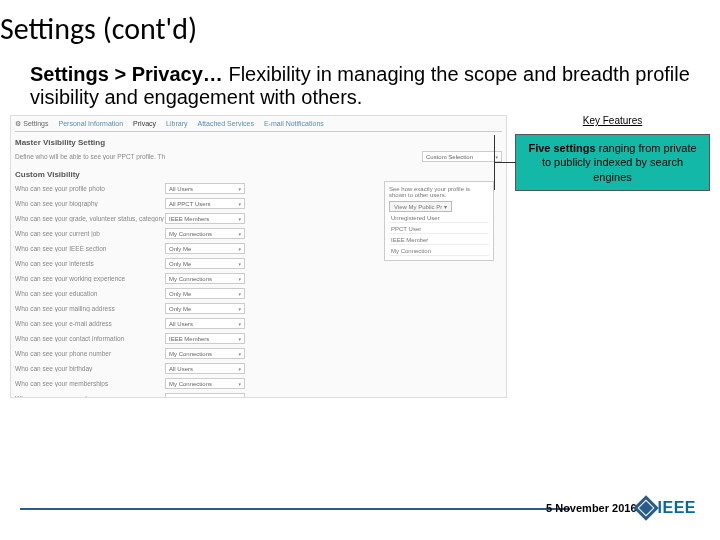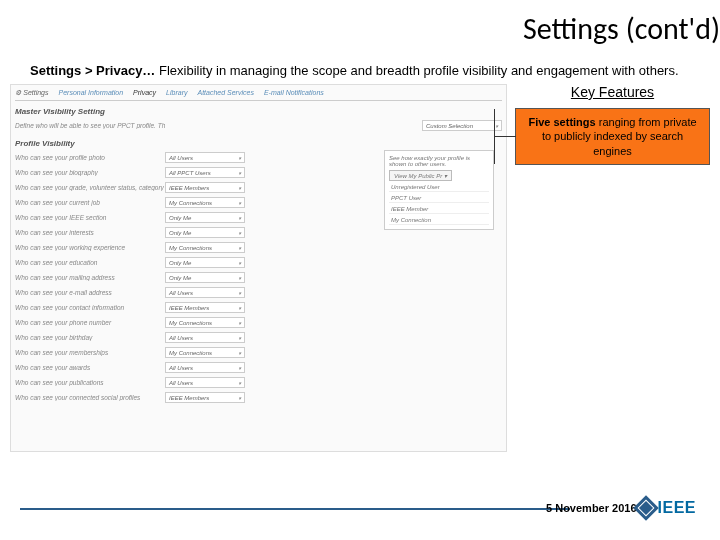--- a/index.html
+++ b/index.html
@@ -7,46 +7,45 @@
     width: 720px;
     height: 540px;
     font-family: Arial, Helvetica, sans-serif;
     background: #fff;
     position: relative;
     overflow: hidden;
   }
   .slide-title {
     font-size: 30px;
     font-weight: 400;
-    text-align: right;
+    text-align: left;
     padding: 10px 0 8px 0;
     font-family: Calibri, Arial, sans-serif;
   }
   .subtitle {
     padding: 8px 30px 2px 30px;
-    font-size: 13px;
+    font-size: 20px;
   }
   .subtitle .bold { font-weight: 700; }
   .subtitle .normal { font-weight: 400; }
   .body-wrap {
     display: flex;
     padding: 4px 10px 0 10px;
     gap: 8px;
   }
   .screenshot {
     flex: 1 1 auto;
     border: 1px solid #ddd;
     background: #fafafa;
-    height: 368px;
+    height: 283px;
     font-size: 7px;
     color: #888;
     position: relative;
     padding: 4px;
     overflow: hidden;
-    font-style: italic;
   }
   .tabs {
     display: flex;
     gap: 10px;
     border-bottom: 1px solid #ccc;
     padding-bottom: 3px;
     margin-bottom: 4px;
     color: #5a8db8;
     font-size: 7px;
   }
@@ -108,32 +107,32 @@
     padding: 1px 2px;
     border-bottom: 1px solid #eee;
   }
   .key-col {
     width: 195px;
     flex-shrink: 0;
   }
   .key-head {
     text-align: center;
     text-decoration: underline;
-    font-size: 14px;
+    font-size: 10px;
     margin-bottom: 8px;
   }
   .feature {
     border: 1px solid #555;
     padding: 6px 8px;
     font-size: 11px;
     text-align: center;
     margin-bottom: 14px;
     position: relative;
     line-height: 1.3;
-    background: #f97316;
+    background: #14b8a6;
   }
   .feature .lead { font-weight: 700; }
   .feature::before {
     content: "";
     position: absolute;
     left: -22px;
     top: 50%;
     width: 22px;
     height: 1px;
     background: #333;
@@ -211,21 +210,21 @@
       <span>Library</span>
       <span>Attached Services</span>
       <span>E-mail Notifications</span>
     </div>
     <div class="section-head">Master Visibility Setting</div>
     <div class="row">
       <div class="lbl">Define who will be able to see your PPCT profile. This may override other visibility settings.</div>
       <div style="flex:1"></div>
       <div class="sel">Custom Selection</div>
     </div>
-    <div class="section-head">Profile Visibility</div>
+    <div class="section-head">Custom Visibility</div>
     <div id="rows">
         <div class="row">
           <div class="lbl">Who can see your profile photo</div>
           <div class="sel">All Users</div>
         </div>
         <div class="row">
           <div class="lbl">Who can see your biography</div>
           <div class="sel">All PPCT Users</div>
         </div>
         <div class="row">

